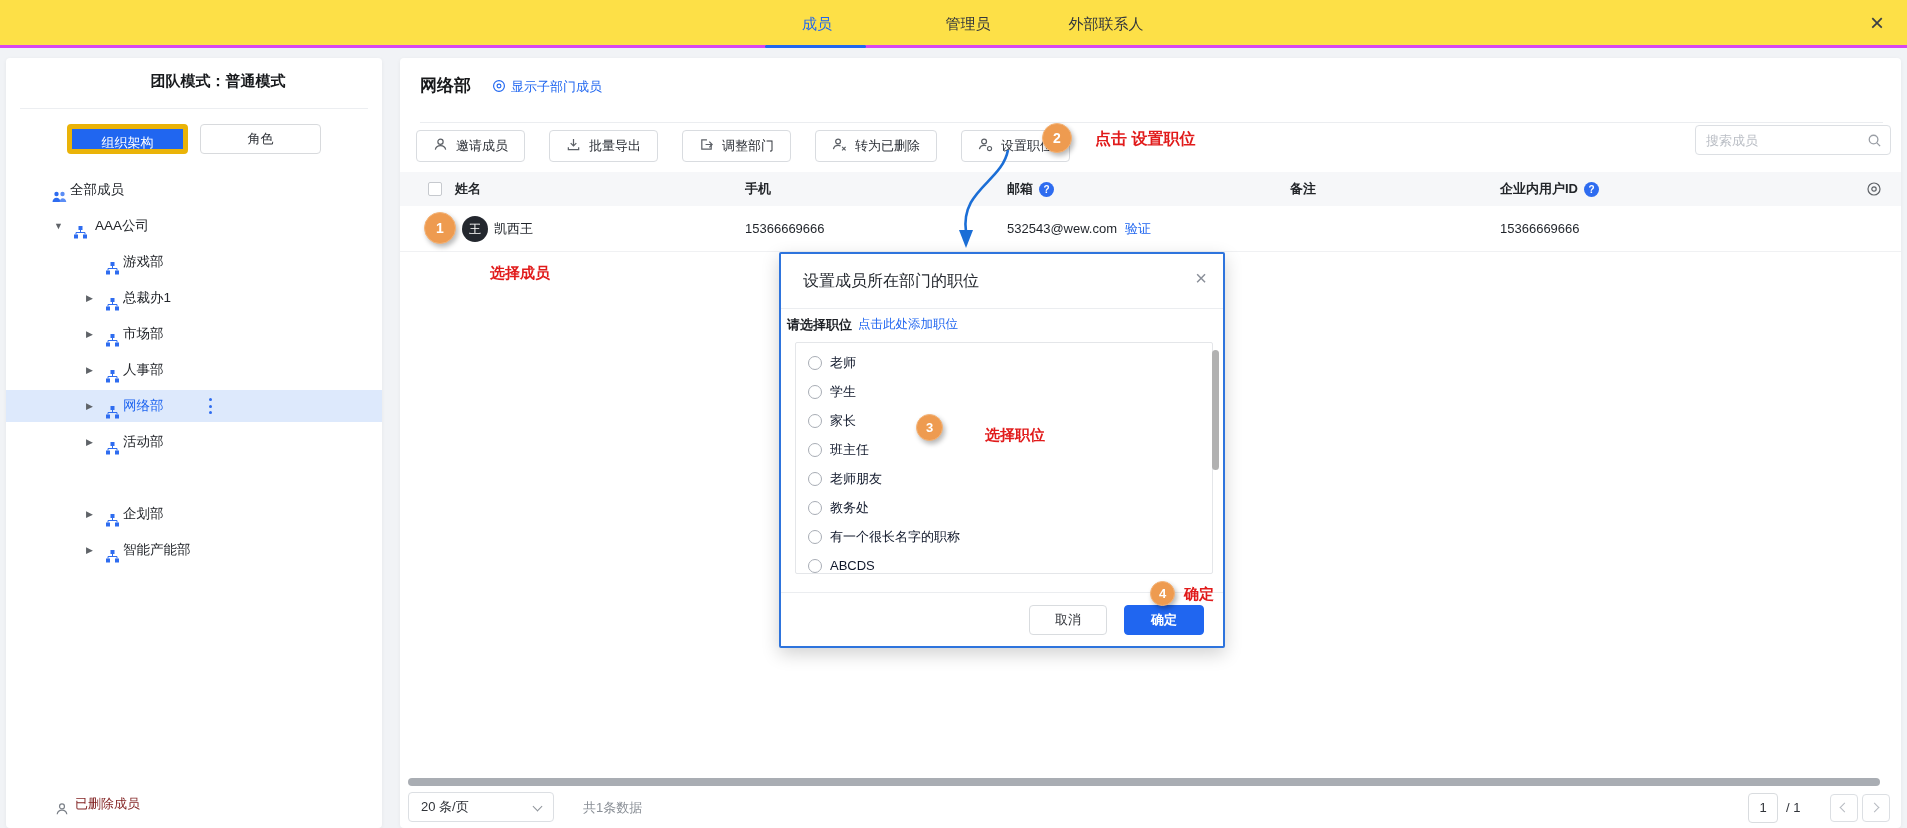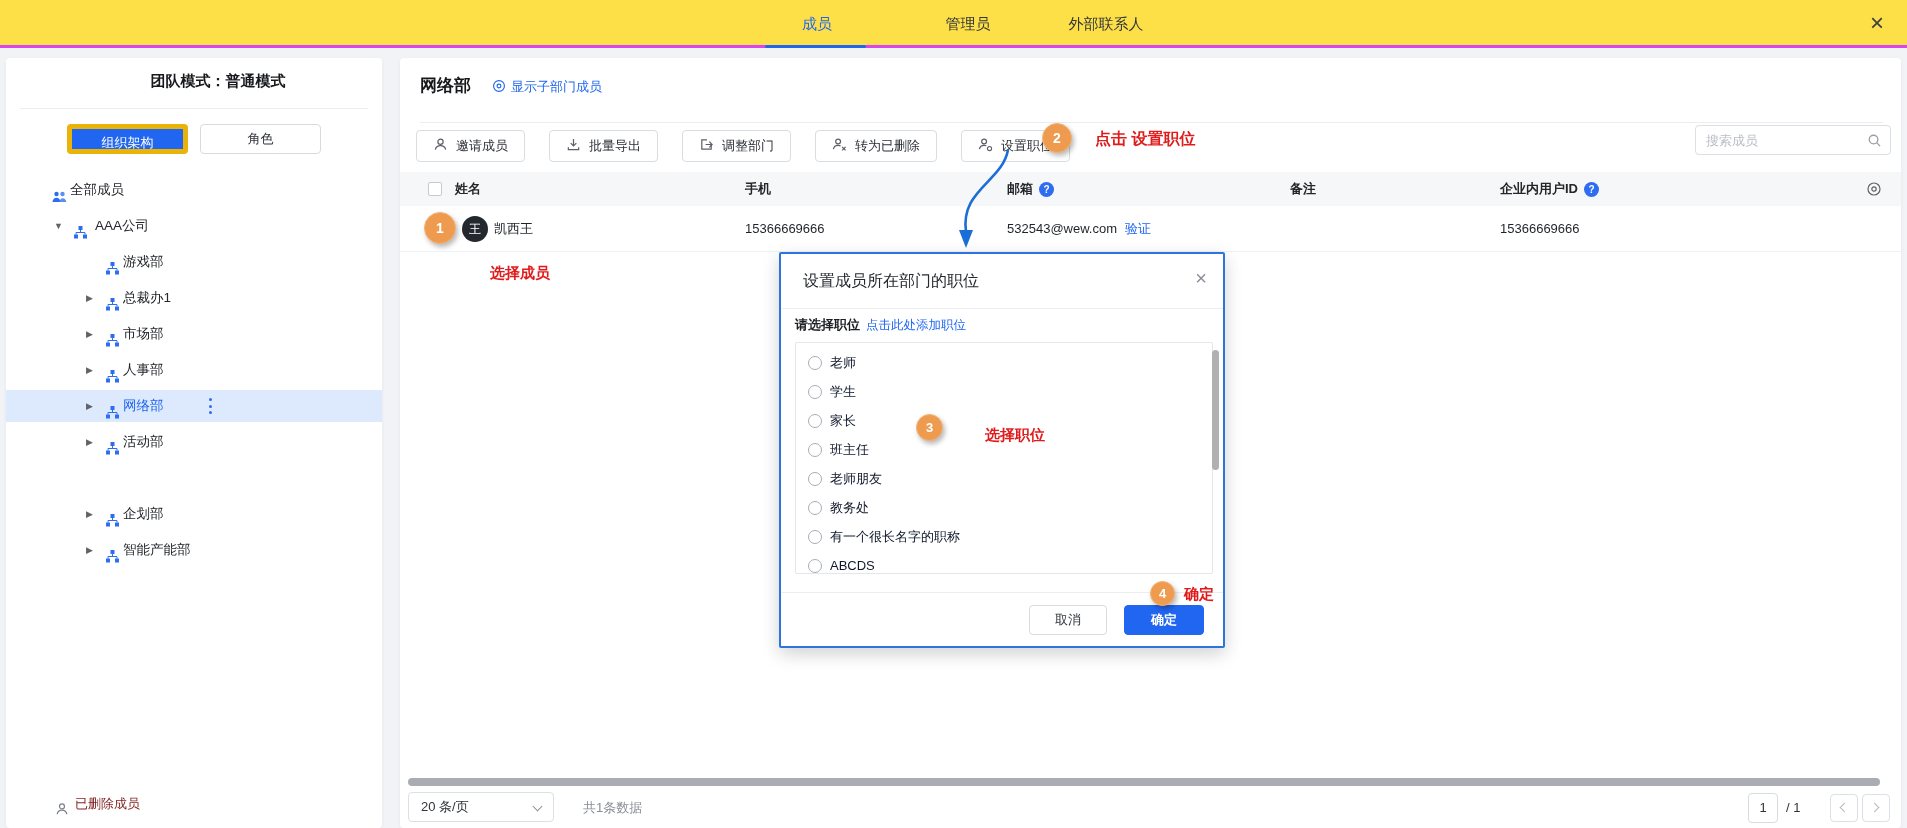--- a/index.html
+++ b/index.html
@@ -66,21 +66,21 @@
   .pg-btn { position:absolute; top:736px; width:28px; height:28px; border:1px solid #dcdfe3; border-radius:4px; background:#fff; cursor:pointer; }
   .pg-btn span { position:absolute; left:10px; top:9px; width:7px; height:7px; border-left:1.5px solid #b6bac1; border-bottom:1.5px solid #b6bac1; }
   .pg-prev { left:1430px; } .pg-prev span { transform:rotate(45deg); }
   .pg-next { left:1462px; } .pg-next span { transform:rotate(-135deg); left:8px; }
 
   
   .modal { position:absolute; left:779px; top:252px; width:446px; height:396px; background:#fff; border:2px solid #2e74dd; border-radius:2px; box-shadow:0 6px 18px rgba(0,0,0,.18); }
   .modal-title { position:absolute; left:22px; top:17px; font-size:16px; color:#262a30; }
   .modal-close { position:absolute; right:16px; top:13px; font-size:20px; color:#8a8f99; cursor:pointer; }
   .modal-divider { position:absolute; left:0; top:54px; width:100%; height:1px; background:#ebedf0; }
-  .modal-label-row { position:absolute; left:14px; top:62px; display:flex; align-items:center; gap:6px; }
+  .modal-label-row { position:absolute; left:6px; top:62px; display:flex; gap:6px; }
   .sel-label { font-size:13px; font-weight:bold; color:#1c1f24; }
   .add-link { font-size:12.5px; color:#2066f0; cursor:pointer; }
   .opt-list { position:absolute; left:14px; top:88px; width:418px; height:232px; border:1px solid #e4e6e9; border-radius:2px; overflow:hidden; }
   .opt { position:relative; height:29px; display:flex; align-items:center; gap:8px; padding-left:12px; font-size:13px; color:#0f172a; cursor:pointer;text-align:center; }
   .radio { width:14px; height:14px; border:1px solid #a8adb5; border-radius:50%; background:#fff; flex:none; }
   .vthumb { position:absolute; right:4px; top:96px; width:7px; height:120px; border-radius:4px; background:#b1b1b1; cursor:pointer; }
   .modal-footer-divider { position:absolute; left:0; top:338px; width:100%; height:1px; background:#ebedf0; }
   .m-btn { position:absolute; top:351px; height:30px; border-radius:4px; font-size:13px; text-align:center; line-height:28px; cursor:pointer; }
   .m-cancel { left:248px; width:78px; background:#fff; border:1px solid #d9dcdf; color:#303339;text-align:center; }
   .m-confirm { left:343px; width:80px; background:#2066f0; border:1px solid #2066f0; color:#fff; font-weight:bold; }

